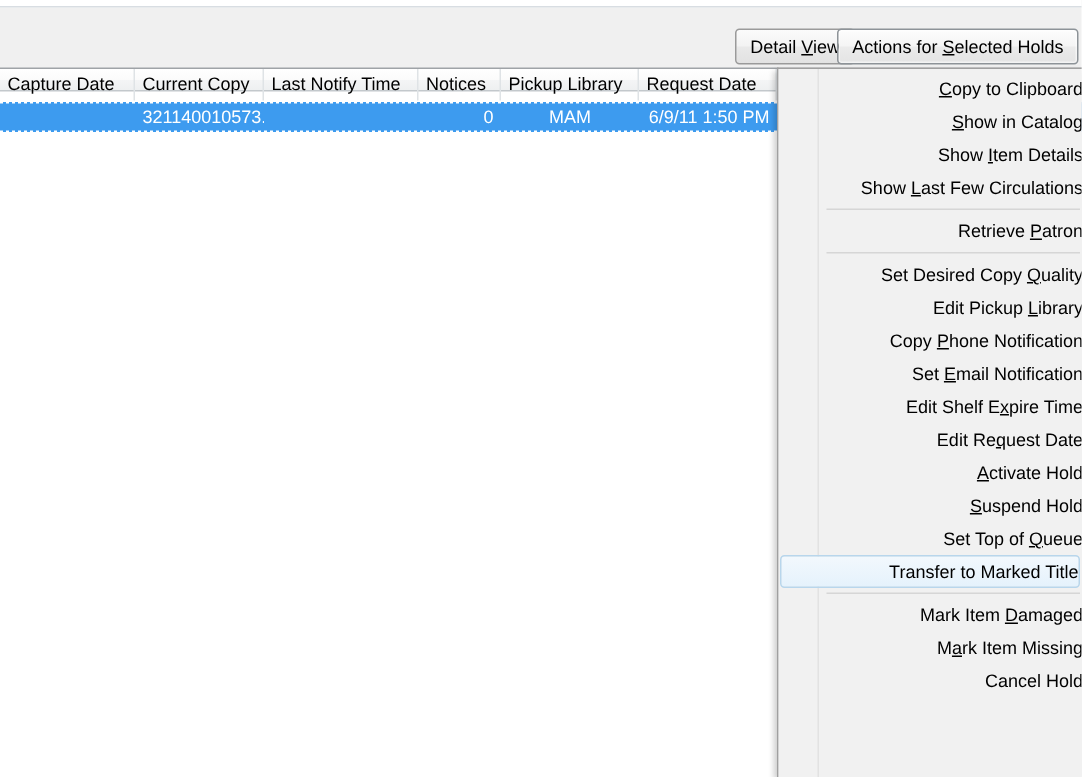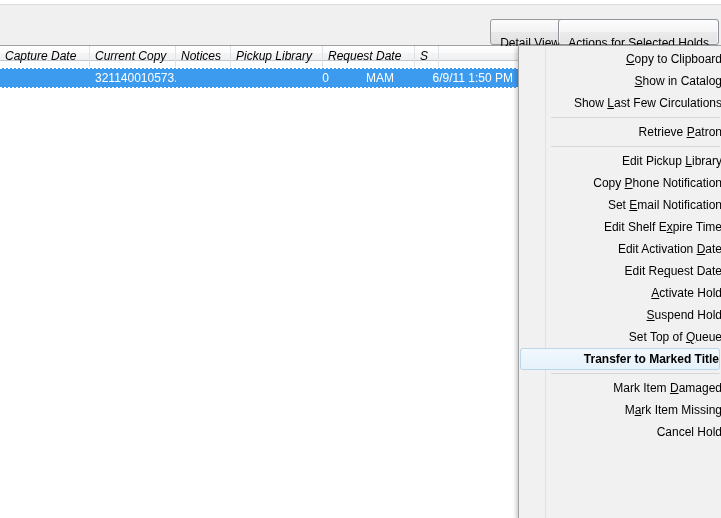--- a/index.html
+++ b/index.html
@@ -44,21 +44,21 @@
     height: 24px;
     box-sizing: border-box;
     background: linear-gradient(to bottom, #fbfbfb 0%, #f3f3f3 48%, #e9e9e9 52%, #e2e2e2 100%);
     border: 1px solid #9a9a9a;
     border-radius: 3px;
     color: #000000;
     font-size: 12px;
     line-height: 22px;
     text-align: center;
     white-space: nowrap;
-    padding: 12px 9px;
+    padding: 0 9px;
     cursor: default;
   }
   #btn-detail-view { right: 151px; }
   #btn-actions {
     right: 2px;
     border-color: #8d9398;
     background: linear-gradient(to bottom, #fdfdfd 0%, #f5f5f5 48%, #ebebeb 52%, #e4e4e4 100%);
     box-shadow: 0 0 0 1px rgba(255,255,255,0.55) inset;
   }
   .mn { text-decoration: underline; }
@@ -74,21 +74,20 @@
   }
   #grid-header {
     position: absolute;
     left: 0; top: 0;
     width: 721px;
     height: 15px;
     background: linear-gradient(to bottom, #ffffff 0%, #fbfbfb 50%, #f4f5f6 51%, #eef0f1 100%);
     border-bottom: 1px solid #c3c8cc;
     box-sizing: border-box;
     display: flex;
-    font-style: italic;
   }
   .hcell {
     height: 21px;
     line-height: 21px;
     box-sizing: border-box;
     border-right: 1px solid #dfe3e6;
     padding: 0 5px;
     color: #000000;
     font-size: 12px;
     white-space: nowrap;
@@ -181,21 +180,20 @@
     cursor: default;
     text-align: right;
   }
   .mitem.hover {
     background: linear-gradient(to bottom, #f2f8fd 0%, #e5f2fc 100%);
     border: 1px solid #b8d6ec;
     border-radius: 3px;
     line-height: 20px;
     padding-left: 30px;
     margin-right: 2px;
-    font-weight: bold;
   }
   .msep {
     height: 1px;
     margin: 3px 2px 3px 31px;
     background: #d6d6d6;
   }
 </style>
 </head>
 <body>
 
@@ -205,20 +203,21 @@
   </div>
   <div class="tbtn" id="btn-actions">
     <span>Actions for </span><span class="mn">S</span><span>elected Holds</span>
   </div>
 </div>
 
 <div id="grid">
   <div id="grid-header">
       <div class="hcell" style="width: 90px;">Capture Date</div>
       <div class="hcell" style="width: 86px;">Current Copy</div>
+      <div class="hcell" style="width: 103px;">Last Notify Time</div>
       <div class="hcell" style="width: 55px;">Notices</div>
       <div class="hcell" style="width: 92px;">Pickup Library</div>
       <div class="hcell" style="width: 92px;">Request Date</div>
       <div class="hcell" style="width: 24px;">S</div>
     </div>
   <div id="grid-row">
       <div class="dcell" style="width: 90px;"></div>
       <div class="dcell" style="width: 86px;">321140010573...</div>
       <div class="dcell" style="width: 103px;"></div>
       <div class="dcell" style="width: 55px;">0</div>
@@ -227,29 +226,30 @@
       <div class="dcell" style="width: 24px;"></div>
     </div>
   <div id="grid-vscroll"></div>
 </div>
 
 <div id="context-menu">
   <div id="menu-gutter"></div>
   <div id="menu-body">
       <div class="mitem"><span></span><span class="mn">C</span><span>opy to Clipboard</span></div>
       <div class="mitem"><span></span><span class="mn">S</span><span>how in Catalog</span></div>
+      <div class="mitem"><span>Show </span><span class="mn">I</span><span>tem Details</span></div>
       <div class="mitem"><span>Show </span><span class="mn">L</span><span>ast Few Circulations</span></div>
       <div class="msep"></div>
       <div class="mitem"><span>Retrieve </span><span class="mn">P</span><span>atron</span></div>
       <div class="msep"></div>
+      <div class="mitem"><span>Set Desired Copy </span><span class="mn">Q</span><span>uality</span></div>
       <div class="mitem"><span>Edit Pickup </span><span class="mn">L</span><span>ibrary</span></div>
       <div class="mitem"><span>Copy </span><span class="mn">P</span><span>hone Notification</span></div>
       <div class="mitem"><span>Set </span><span class="mn">E</span><span>mail Notification</span></div>
       <div class="mitem"><span>Edit Shelf E</span><span class="mn">x</span><span>pire Time</span></div>
-      <div class="mitem"><span>Edit Activation </span><span class="mn">D</span><span>ate</span></div>
       <div class="mitem"><span>Edit Re</span><span class="mn">q</span><span>uest Date</span></div>
       <div class="mitem"><span></span><span class="mn">A</span><span>ctivate Hold</span></div>
       <div class="mitem"><span></span><span class="mn">S</span><span>uspend Hold</span></div>
       <div class="mitem"><span>Set Top of </span><span class="mn">Q</span><span>ueue</span></div>
       <div class="mitem hover"><span>Transfer to Marked Title</span><span></span></div>
       <div class="msep"></div>
       <div class="mitem"><span>Mark Item </span><span class="mn">D</span><span>amaged</span></div>
       <div class="mitem"><span>M</span><span class="mn">a</span><span>rk Item Missing</span></div>
       <div class="mitem"><span>Cancel Hold</span><span></span></div>
     </div>

